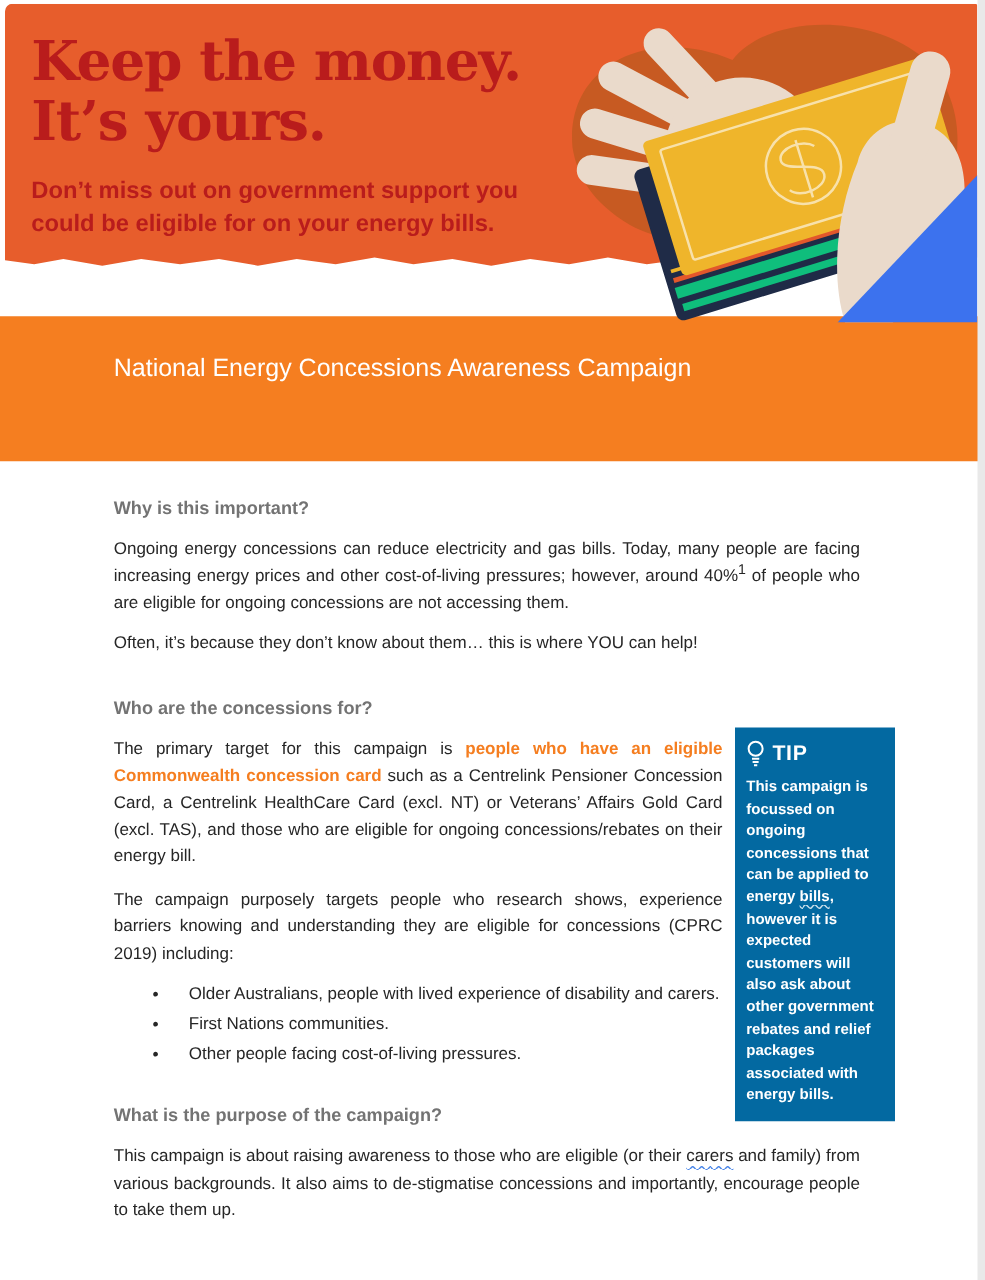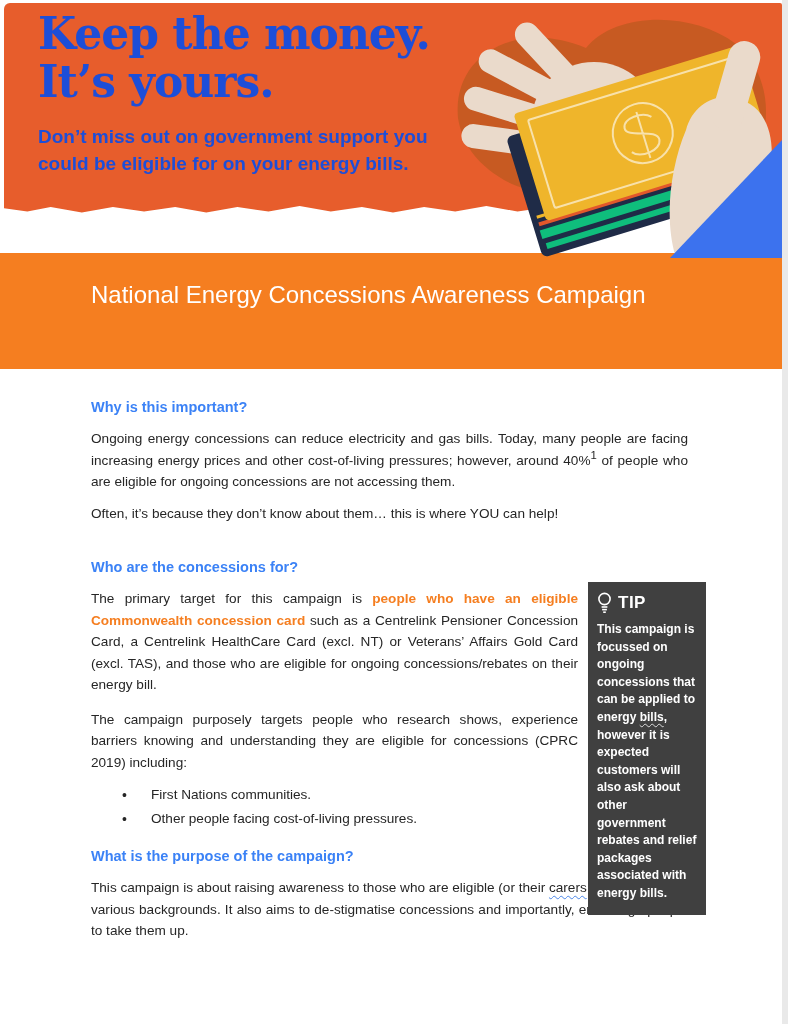--- a/index.html
+++ b/index.html
@@ -7,52 +7,52 @@
         font-family:"Liberation Sans",sans-serif;color:#262626;}
 
   
   .hero{position:relative;height:253px;}
   .hero-bg{position:absolute;top:3px;left:4px;right:6px;height:216px;background:#E75D2C;
     border-radius:6px 2px 0 0;
     clip-path:polygon(0% 0%,100% 0%,100% 94%,96.5% 97%,93% 94.5%,89.5% 96.5%,86% 94%,82% 96.5%,
       78% 94.5%,74% 97%,70% 94.5%,66% 96.5%,62% 94%,58% 96.5%,54% 94.5%,50% 97%,46% 94.5%,
       42% 96.5%,38% 94%,34% 96.5%,30% 94.5%,26% 97%,22% 94.5%,18% 96.5%,14% 94.5%,10% 97%,
       6% 94.5%,3% 96.5%,0% 95%);}
-  .hero-text{position:absolute;top:10px;left:25px;z-index:3;color:#1d4ed8;margin-left:13px;}
+  .hero-text{position:absolute;top:26px;left:25px;z-index:3;color:#b91c1c;}
   .hero-h{font-family:"DejaVu Serif",serif;font-weight:700;font-size:44px;line-height:1.1;
           letter-spacing:-1px;margin:0;}
   .hero-sub{margin-top:16px;font-size:19px;font-weight:bold;line-height:27px;}
   .illu{position:absolute;top:0;right:6px;z-index:2;}
 
   
   .band{height:116px;background:#F57E20;color:#fff;box-sizing:border-box;padding:27px 0 0 91px;}
-  .band-l1{font-size:24px;line-height:30px;font-weight:400;}
+  .band-l1{font-size:20px;line-height:30px;font-weight:400;}
   .band-l2{font-size:20px;line-height:30px;font-weight:700;}
 
   
   .content{position:relative;padding:0 100px 0 91px;font-size:13.6px;}
-  .h3{font-size:14.5px;font-weight:700;color:#3b82f6;}
+  .h3{font-size:14.5px;font-weight:700;color:#737373;}
   .p{line-height:21.5px;}
   .just{text-align:justify;}
   .mt-why-h{margin-top:30px;}
   .mt-p1{margin-top:13px;}
   .mt-often{margin-top:10px;}
   .mt-who-h{margin-top:35px;}
   .mt-who-p{margin-top:13px;}
   .who-col{width:487px;}
   .highlight{color:#F57E20;font-weight:700;}
   .bullets{margin:10px 0 0 0;padding:0;list-style:none;}
   .bullets li{position:relative;padding-left:60px;line-height:24px;}
   .bullets li::before{content:"\2022";position:absolute;left:31px;top:0;font-size:14px;}
-  .mt-purp-h{margin-top:17px;}
+  .mt-purp-h{margin-top:30px;}
   .mt-purp-p{margin-top:13px;}
   .carers{text-decoration:underline wavy #4a86e8;text-underline-offset:3px;text-decoration-thickness:1px;}
 
   
-  .tip{position:absolute;left:588px;top:582px;width:118px;min-height:256px;background:#404040;
+  .tip{position:absolute;left:588px;top:582px;width:128px;min-height:256px;background:#0369a1;
        color:#fff;box-sizing:border-box;padding:10px 9px 12px;z-index:5;}
   .tip-head{display:flex;align-items:center;gap:6px;font-size:17px;font-weight:700;letter-spacing:.5px;}
   .tip-text{margin-top:7px;font-size:12px;line-height:17.6px;font-weight:600;}
   .tip-bills{text-decoration:underline wavy rgba(255,255,255,.8);text-underline-offset:2px;text-decoration-thickness:1px;}
   sup{line-height:0;}
 
   
   .scroll-strip{position:absolute;top:0;right:0;width:6px;height:100%;background:#e9e9e9;z-index:9;}
 </style>
 </head>
@@ -109,20 +109,21 @@
       <div class="h3 mt-why-h">Why is this important?</div>
       <div class="p just mt-p1"><span>Ongoing energy concessions can reduce electricity and gas bills. Today, many people are facing increasing energy prices and other cost-of-living pressures; however, around 40%</span><sup>1</sup><span> of people who are eligible for ongoing concessions are not accessing them.</span></div>
       <div class="p mt-often">Often, it’s because they don’t know about them… this is where YOU can help!</div>
     </section>
 
     <section>
       <div class="h3 mt-who-h">Who are the concessions for?</div>
       <div class="p just mt-who-p who-col"><span>The primary target for this campaign is </span><span class="highlight">people who have an eligible Commonwealth concession card</span><span> such as a Centrelink Pensioner Concession Card, a Centrelink HealthCare Card (excl. NT) or Veterans’ Affairs Gold Card (excl. TAS), and those who are eligible for ongoing concessions/rebates on their energy bill.</span></div>
       <div class="p just mt-who-p who-col">The campaign purposely targets people who research shows, experience barriers knowing and understanding they are eligible for concessions (CPRC 2019) including:</div>
       <ul class="bullets who-col">
+        <li><span>Older Australians, people with lived experience of disability and carers.</span></li>
         <li><span>First Nations communities.</span></li>
         <li><span>Other people facing cost-of-living pressures.</span></li>
       </ul>
     </section>
 
     <section>
       <div class="h3 mt-purp-h">What is the purpose of the campaign?</div>
       <div class="p just mt-purp-p"><span>This campaign is about raising awareness to those who are eligible (or their </span><span class="carers">carers</span><span> and family) from various backgrounds. It also aims to de-stigmatise concessions and importantly, encourage people to take them up.</span></div>
     </section>
 

